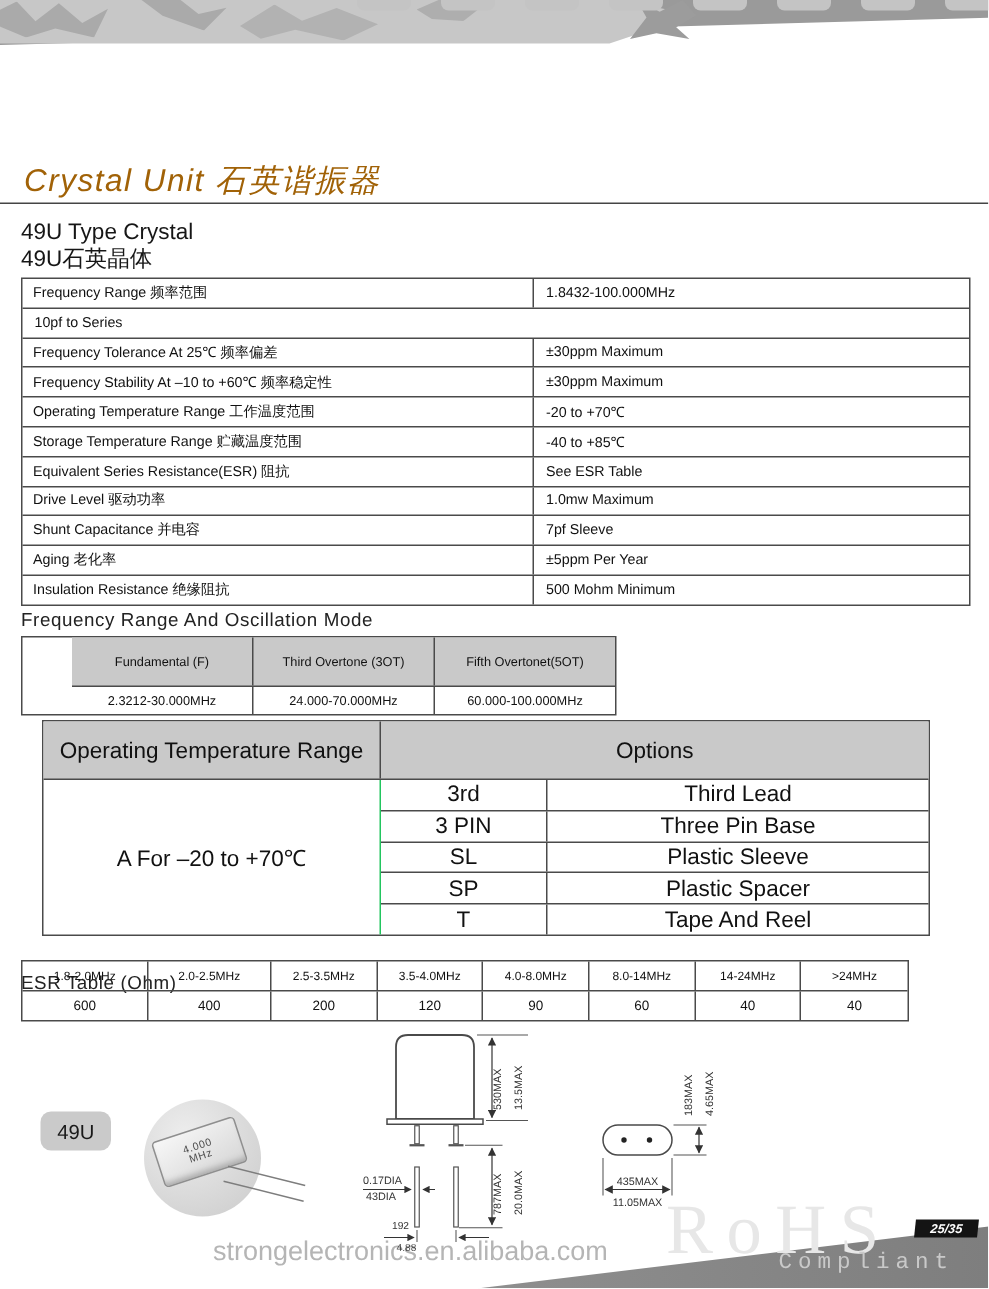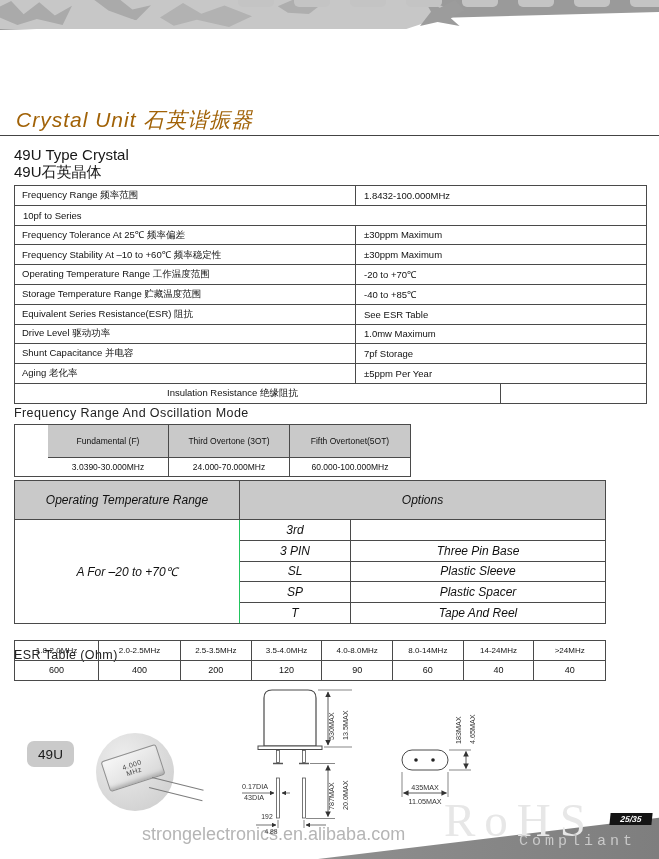--- a/index.html
+++ b/index.html
@@ -35,21 +35,21 @@
   .spec-value { flex:1; display:flex; align-items:center; padding-left:8px; }
 
   
   .osc { position:absolute; left:14px; top:424px; width:362px; border:1px solid #4a4a4a; font-size:8.5px;padding-left:33px; }
   .osc-hrow { display:flex; height:32px; background:#c9c9c9; border-bottom:1px solid #4a4a4a; }
   .osc-vrow { display:flex; height:18px; background:#fff; }
   .osc-cell { flex:1; display:flex; align-items:center; justify-content:center; border-right:1px solid #4a4a4a; }
   .osc-cell:last-child { border-right:none; }
 
   
-  .tmp { position:absolute; left:14px; top:480px; width:590px; border:1px solid #4a4a4a; font-size:12px;font-style:italic; }
+  .tmp { position:absolute; left:28px; top:480px; width:590px; border:1px solid #4a4a4a; font-size:15px; }
   .tmp-hrow { display:flex; height:38px; background:#c9c9c9; border-bottom:1px solid #4a4a4a; }
   .tmp-hcell1 { width:224px; border-right:1px solid #4a4a4a; display:flex; align-items:center; justify-content:center; }
   .tmp-hcell2 { flex:1; display:flex; align-items:center; justify-content:center; }
   .tmp-body { display:flex; }
   .tmp-range { width:224px; border-right:1px solid #22c55e; display:flex; align-items:center; justify-content:center; }
   .tmp-opts { flex:1; }
   .opt-row { display:flex; height:19.8px; border-bottom:1px solid #4a4a4a; }
   .opt-row:last-child { border-bottom:none; }
   .opt-code { width:110px; border-right:1px solid #4a4a4a; display:flex; align-items:center; justify-content:center; }
   .opt-desc { flex:1; display:flex; align-items:center; justify-content:center; }
@@ -148,55 +148,57 @@
     <div class="spec-row">
         <div class="spec-label">Equivalent Series Resistance(ESR) 阻抗</div>
         <div class="spec-value">See ESR Table</div>
       </div>
     <div class="spec-row">
         <div class="spec-label">Drive Level 驱动功率</div>
         <div class="spec-value">1.0mw Maximum</div>
       </div>
     <div class="spec-row">
         <div class="spec-label">Shunt Capacitance 并电容</div>
-        <div class="spec-value">7pf Storage</div>
+        <div class="spec-value">7pf Sleeve</div>
       </div>
     <div class="spec-row">
         <div class="spec-label">Aging 老化率</div>
         <div class="spec-value">±5ppm Per Year</div>
       </div>
     <div class="spec-row">
         <div class="spec-label">Insulation Resistance 绝缘阻抗</div>
+        <div class="spec-value">500 Mohm Minimum</div>
       </div>
   </div>
 
   <div class="section-h" style="top:406px">Frequency Range And Oscillation Mode</div>
   <div class="osc">
     <div class="osc-hrow">
       <div class="osc-cell">Fundamental (F)</div>
       <div class="osc-cell">Third Overtone (3OT)</div>
       <div class="osc-cell">Fifth Overtonet(5OT)</div>
     </div>
     <div class="osc-vrow">
-      <div class="osc-cell">3.0390-30.000MHz</div>
+      <div class="osc-cell">2.3212-30.000MHz</div>
       <div class="osc-cell">24.000-70.000MHz</div>
       <div class="osc-cell">60.000-100.000MHz</div>
     </div>
   </div>
 
   <div class="tmp">
     <div class="tmp-hrow">
       <div class="tmp-hcell1">Operating Temperature Range</div>
       <div class="tmp-hcell2">Options</div>
     </div>
     <div class="tmp-body">
       <div class="tmp-range">A For –20 to +70℃</div>
       <div class="tmp-opts">
         <div class="opt-row">
             <div class="opt-code">3rd</div>
+            <div class="opt-desc">Third Lead</div>
           </div>
         <div class="opt-row">
             <div class="opt-code">3 PIN</div>
             <div class="opt-desc">Three Pin Base</div>
           </div>
         <div class="opt-row">
             <div class="opt-code">SL</div>
             <div class="opt-desc">Plastic Sleeve</div>
           </div>
         <div class="opt-row">

